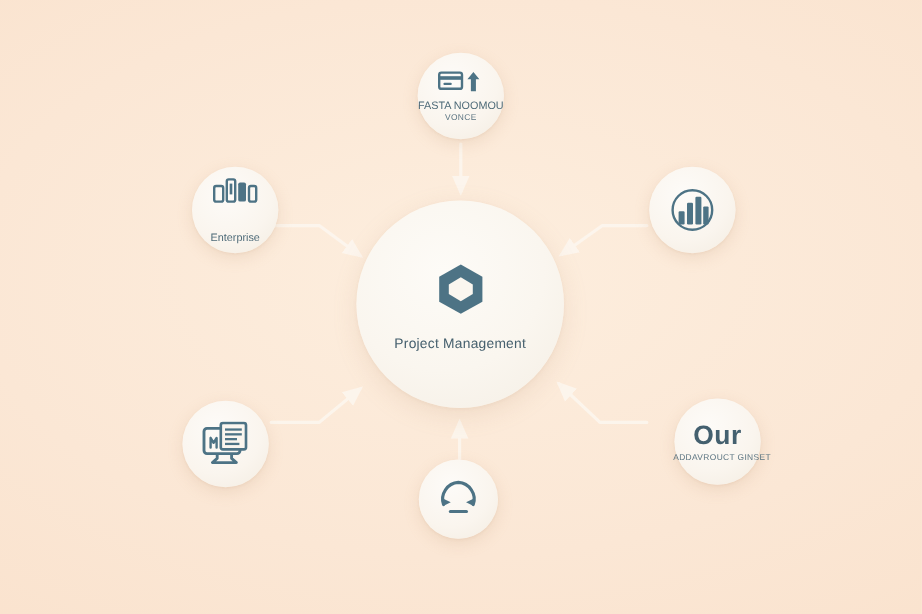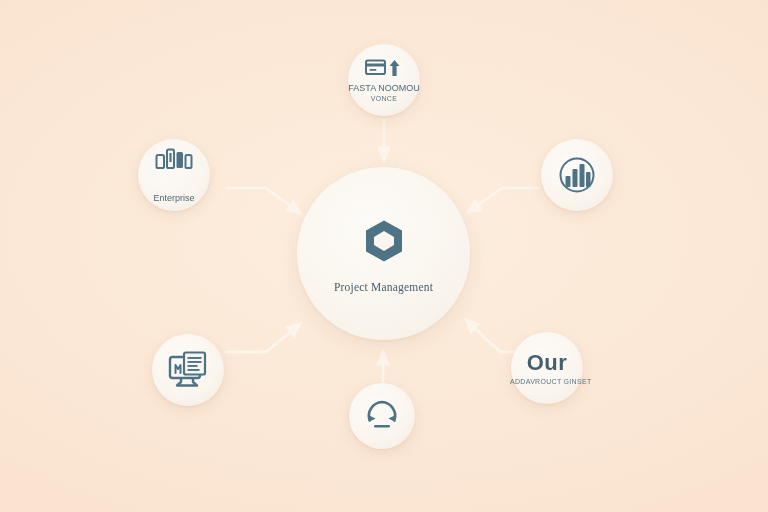--- a/index.html
+++ b/index.html
@@ -55,21 +55,20 @@
     align-items: center;
     justify-content: center;
     margin-bottom: 14px;
   }
   .hub-label {
     font-size: 11.5px;
     color: #46606e;
     letter-spacing: 0.2px;
     text-align: center;
     white-space: nowrap;
-    font-family: Liberation Serif, serif;
   }
 
   
   .node {
     position: absolute;
     border-radius: 50%;
     background: radial-gradient(circle at 40% 32%, #fdfbf8 0%, #faf5ee 58%, #f3ece1 100%);
     box-shadow: 0 4px 13px rgba(190, 150, 115, 0.20),
                 0 1px 2px rgba(190, 150, 115, 0.12);
     display: flex;
@@ -101,25 +100,25 @@
   .node-label.big {
     font-size: 22px;
     font-weight: bold;
     color: #44606f;
     margin-top: 0;
     letter-spacing: 0.5px;
   }
 
   
   #node-top    { left: 348px; top: 44px;  width: 72px; height: 72px; }
-  #node-left   { left: 138px; top: 139px; width: 72px; height: 72px; gap: 16px; }
+  #node-left   { left: 160px; top: 139px; width: 72px; height: 72px; gap: 16px; }
   #node-right  { left: 541px; top: 139px; width: 72px; height: 72px; }
   #node-bleft  { left: 152px; top: 334px; width: 72px; height: 72px; }
   #node-bottom { left: 349px; top: 383px; width: 66px; height: 66px; }
-  #node-bright { left: 511px; top: 332px; width: 72px; height: 72px; }
+  #node-bright { left: 562px; top: 332px; width: 72px; height: 72px; }
 
   .icon-svg { display: block; }
 </style>
 </head>
 <body>
 
 <div id="canvas">
 
   <svg id="connectors" viewBox="0 0 768 512" width="768" height="512">
     <defs>

